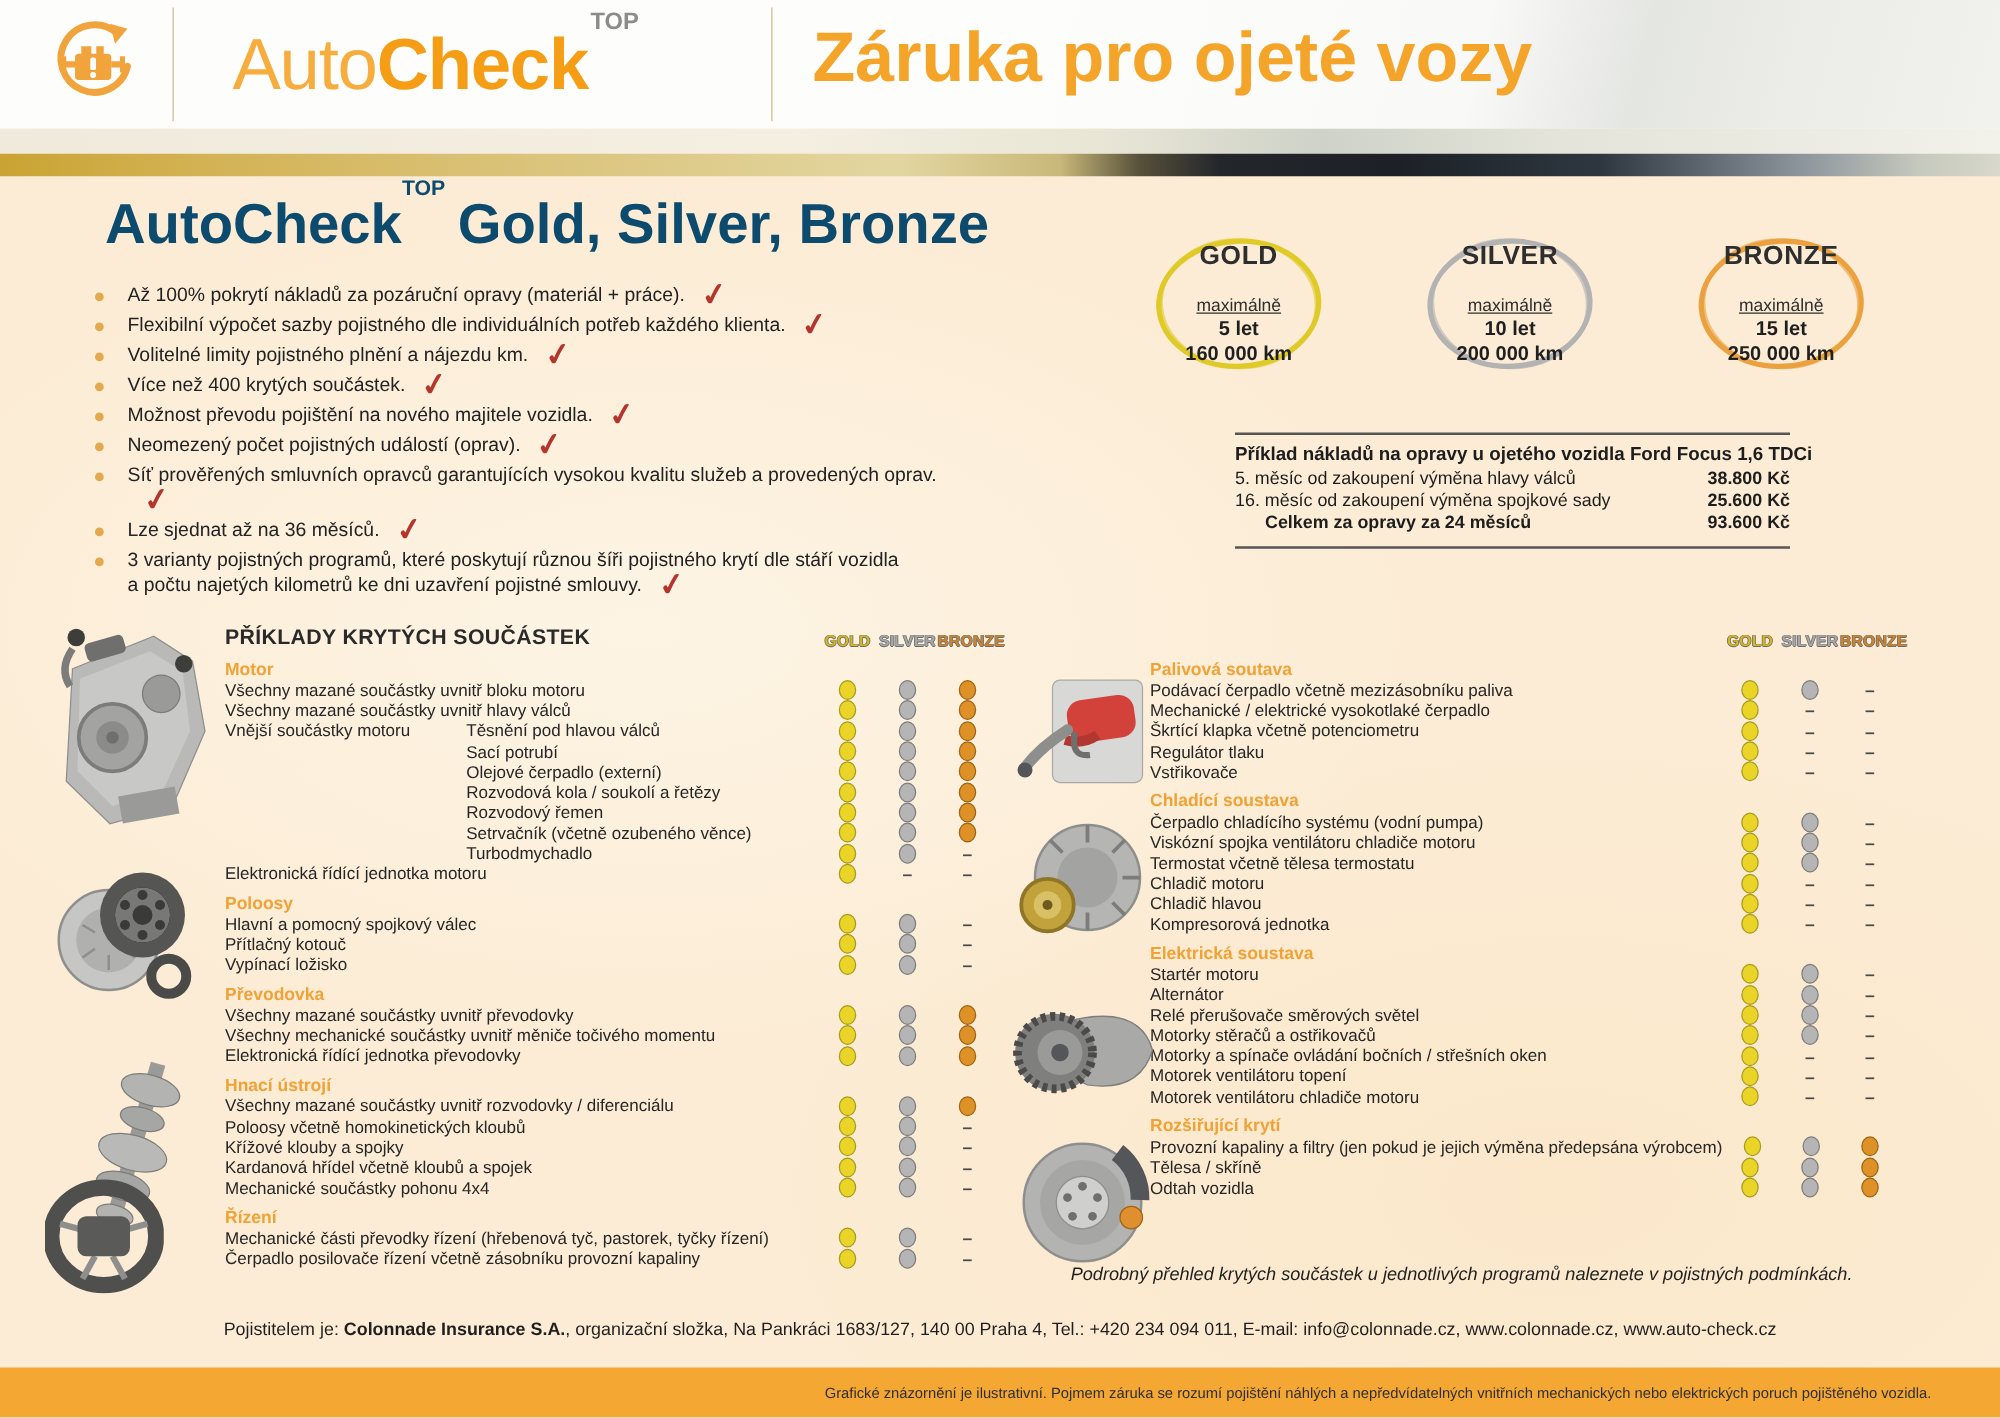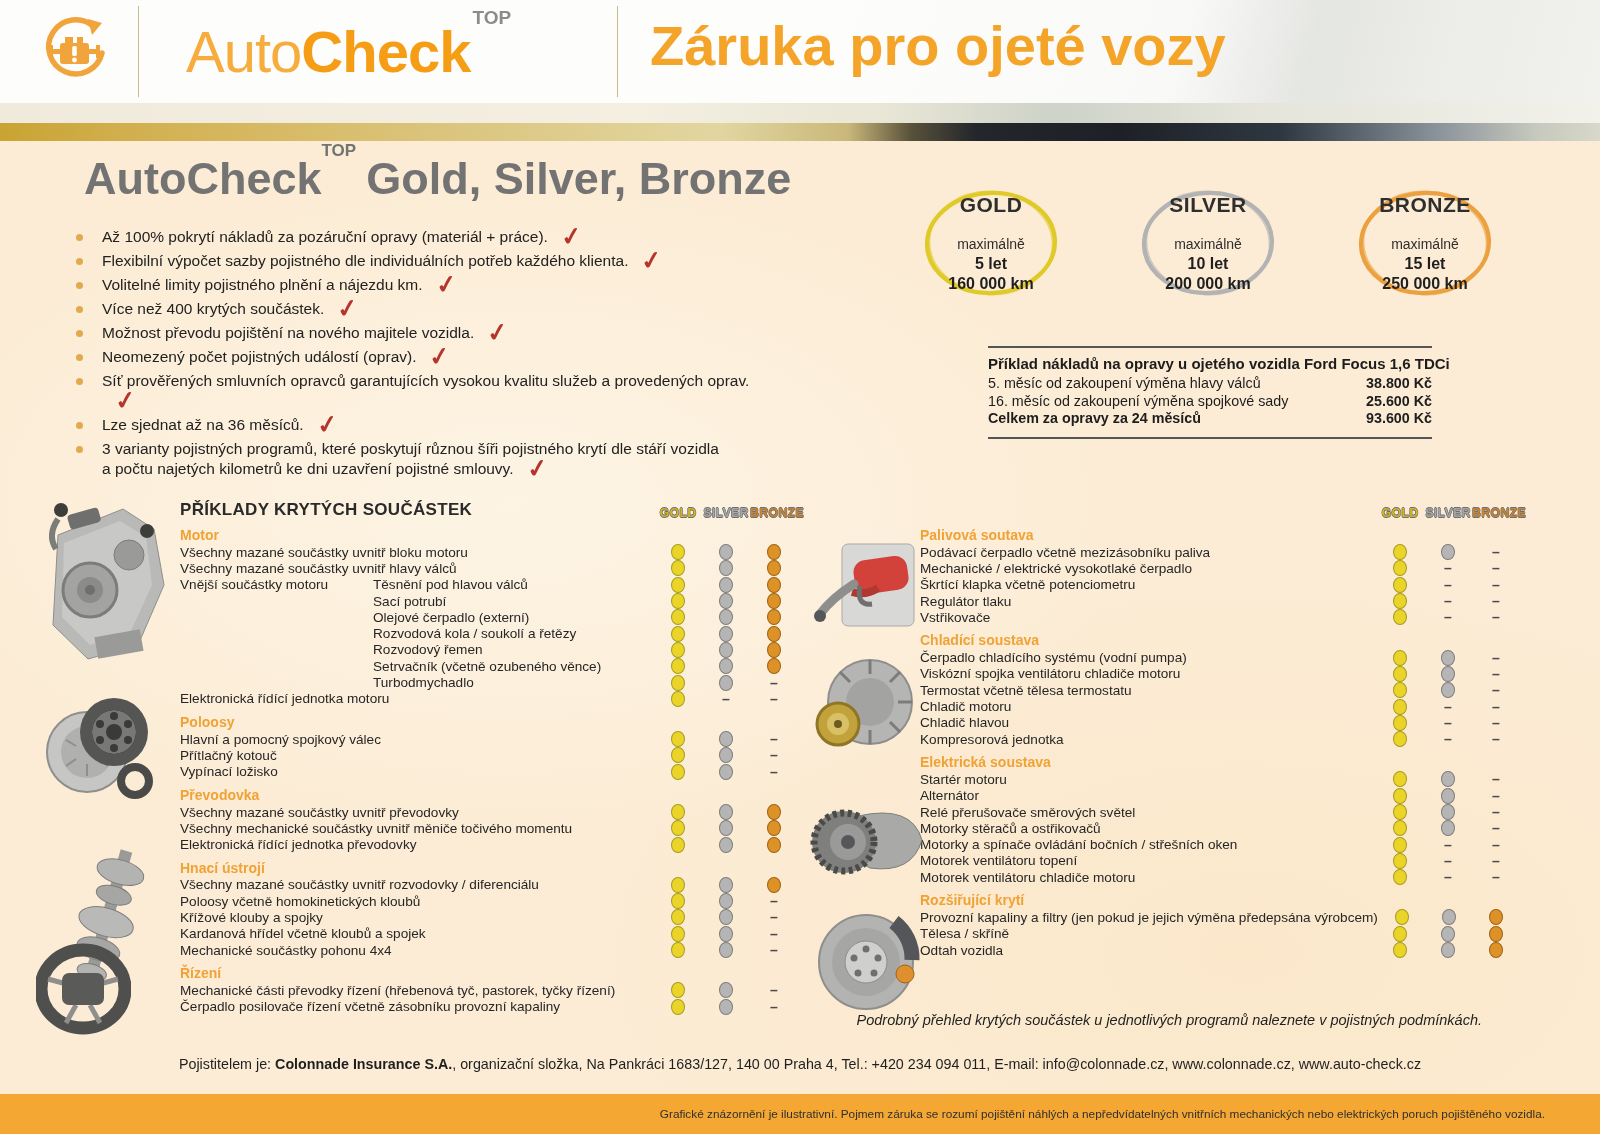--- a/index.html
+++ b/index.html
@@ -22,47 +22,47 @@
   .band1 { position:absolute; left:0; top:103px; width:1600px; height:20px;
     background:linear-gradient(90deg,#efeadb 0%,#f4efe0 40%,#e9e6d6 55%,#ced2c8 66%,#e4e4da 78%,#f2f1ea 100%); }
   .band2 { position:absolute; left:0; top:123px; width:1600px; height:18px;
     background:linear-gradient(90deg,#c9a433 0%,#d3b254 10%,#dbc57e 28%,#e2d6a0 45%,#c9b87a 53%,#57503a 57%,#23262b 61%,#1d2127 70%,#2e3740 80%,#8c949c 90%,#c6c9bd 96%,#d8d8cc 100%); }
 
   .bg-swirl { position:absolute; left:0; top:141px; width:1600px; height:955px;
     background:radial-gradient(ellipse 900px 480px at 32% 38%, #fdf4e4 0%, rgba(253,244,228,0) 70%),
                radial-gradient(ellipse 1100px 620px at 78% 85%, #fbe8cb 0%, rgba(251,232,203,0) 60%); }
 
   
-  .main-title { position:absolute; left:84px; top:153px; font-size:45px; font-weight:bold; color:#737373; white-space:nowrap; }
+  .main-title { position:absolute; left:84px; top:153px; font-size:45px; font-weight:bold; color:#0c4a6e; white-space:nowrap; }
   .main-title sup { font-size:17px; position:relative; top:-22px; }
   .main-title .rest { margin-left:10px; }
 
   .bullets { position:absolute; left:76px; top:227px; width:700px; }
   .bullet { display:flex; margin-bottom:4px; font-size:15.5px; color:#222; line-height:20px; }
   .bdot { flex:none; width:7px; height:7px; border-radius:50%; background:#e2a94e; margin:7px 19px 0 0; }
   .check { font-size:25px; color:#b5342c; font-weight:bold; margin-left:13px; display:inline-block;
            transform:rotate(-8deg); position:relative; top:3px; line-height:10px; }
 
   
   .badges { position:absolute; left:920px; top:186px; width:576px; display:flex; justify-content:space-between; }
   .badge { position:relative; width:142px; height:114px; }
   .badge svg { position:absolute; inset:0; }
   .badge-text { position:absolute; inset:0; display:flex; flex-direction:column; align-items:center; justify-content:center; }
   .badge-name { font-size:21px; font-weight:bold; color:#2e2e2e; letter-spacing:0.5px; }
-  .badge-max  { font-size:14px; color:#2e2e2e; margin-top:19px; }
+  .badge-max  { font-size:14px; color:#2e2e2e; margin-top:19px;text-decoration:underline; }
   .badge-years{ font-size:16px; font-weight:bold; color:#1f1f1f; margin-top:3px; }
   .badge-km   { font-size:16px; font-weight:bold; color:#1f1f1f; margin-top:2px; }
 
   
   .cost { position:absolute; left:988px; top:346px; width:444px; border-top:2px solid #555; border-bottom:2px solid #555; padding:7px 0 9px; }
   .cost-title { font-size:15px; font-weight:bold; color:#1d1d1d; margin-bottom:3px; white-space:nowrap; }
   .cost-row { display:flex; font-size:14.3px; line-height:17.5px; color:#1d1d1d; }
   .cost-row .lbl { flex:1; }
   .cost-row .val { font-weight:bold; }
-  .cost-row.total { font-weight:bold; }
+  .cost-row.total { font-weight:bold;margin-left:24px; }
 
   
   .cov { position:absolute; }
   .cov-left  { left:180px; top:500px; width:618px; }
   .cov-right { left:920px; top:500px; width:600px; }
   .cov-header { display:flex; align-items:flex-end; height:20px; }
   .cov-title { flex:1; font-size:17px; font-weight:bold; color:#2a2a2a; letter-spacing:0.3px; }
   .col-head { width:48px; text-align:center; font-size:12.5px; font-weight:bold; letter-spacing:0.2px;
     text-shadow:0.6px 0 #6e6e6e, -0.6px 0 #6e6e6e, 0 0.6px #6e6e6e, 0 -0.6px #6e6e6e; }
   .sec-head { margin-top:7px; font-size:14px; line-height:17px; font-weight:bold; color:#f0a235; }

